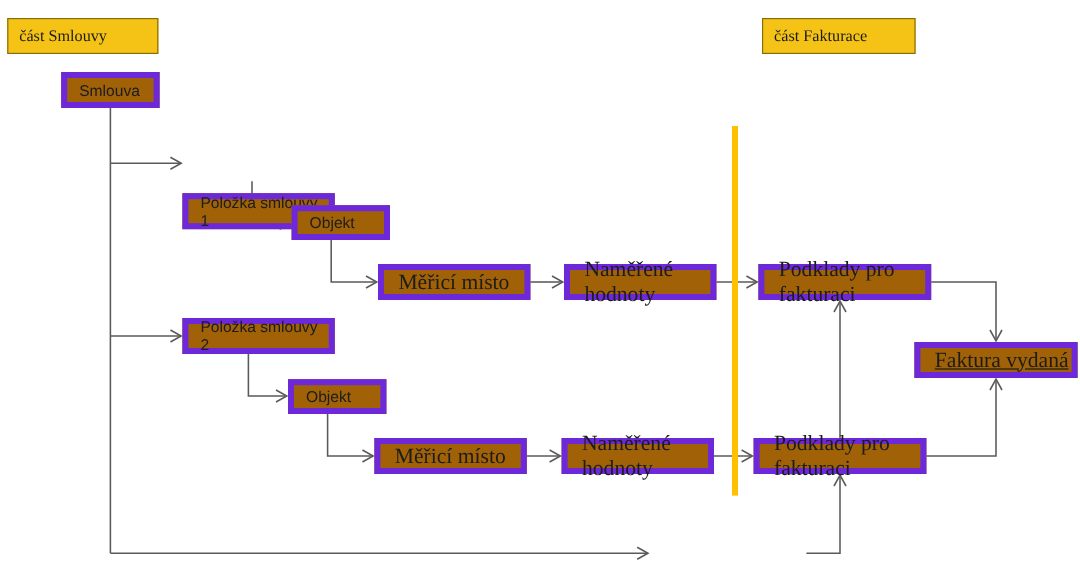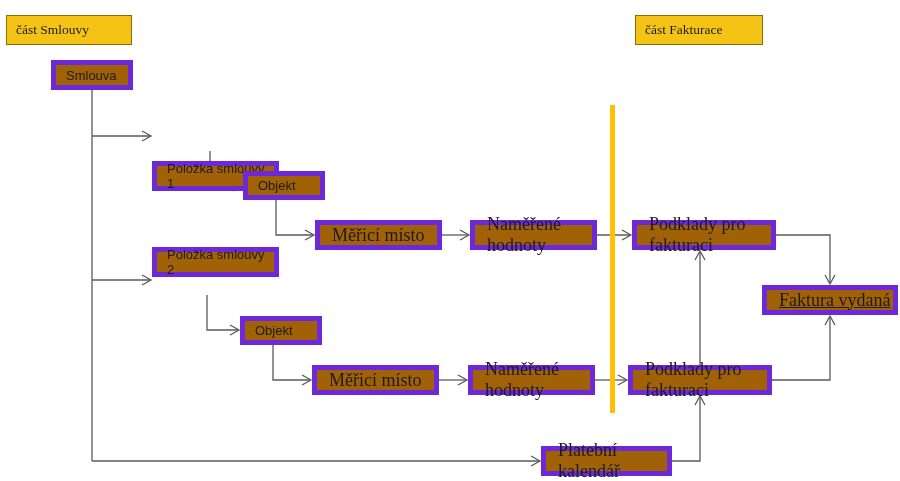--- a/index.html
+++ b/index.html
@@ -155,37 +155,34 @@
   </div>
 
   <div class="node serif" style="left:632px; top:220px; width:144px; height:30px;">
     <span>Podklady pro fakturaci</span>
   </div>
 
   <div class="node serif" style="left:762px; top:285px; width:136px; height:30px;text-decoration:underline;">
     <span>Faktura  vydaná</span>
   </div>
 
-  <div class="node sans" style="left:152px; top:247px; width:127px; height:30px;">
+  <div class="node sans" style="left:152px; top:265px; width:127px; height:30px;">
     <span>Položka smlouvy 2</span>
   </div>
 
   <div class="node sans" style="left:240px; top:316px; width:82px; height:29px;">
     <span>Objekt</span>
   </div>
 
   <div class="node serif" style="left:312px; top:365px; width:127px; height:30px;">
     <span>Měřicí místo</span>
   </div>
 
   <div class="node serif" style="left:468px; top:365px; width:127px; height:30px;">
     <span>Naměřené hodnoty</span>
   </div>
 
   <div class="node serif" style="left:628px; top:365px; width:144px; height:30px;">
     <span>Podklady pro fakturaci</span>
   </div>
 
-  <div class="node serif" style="left:541px; top:446px; width:131px; height:30px;">
-    <span>Platební kalendář</span>
-  </div>
 
 </div>
 
 </body></html>

